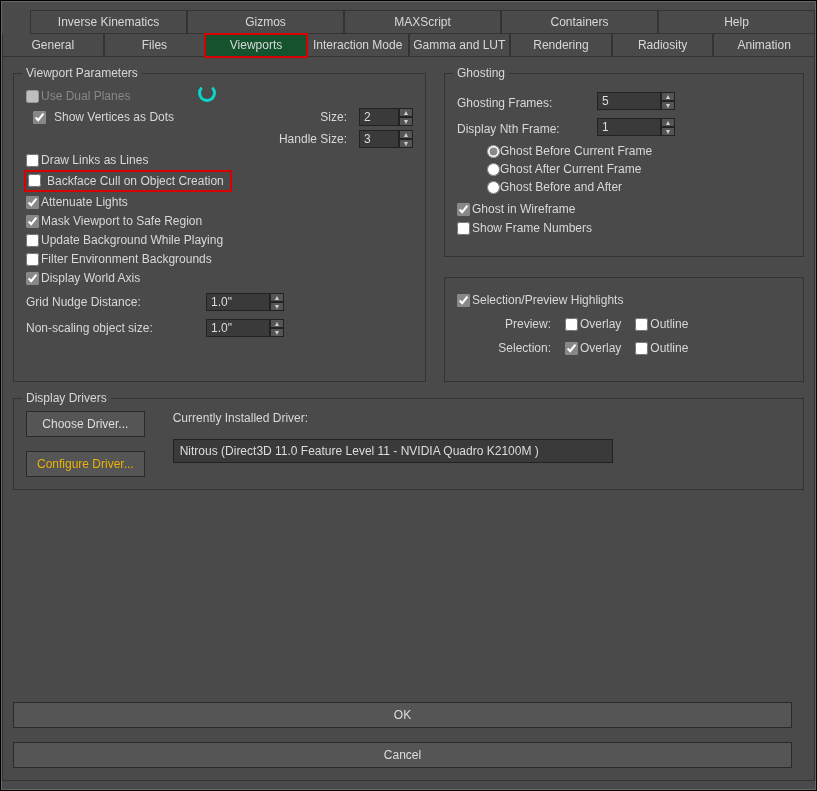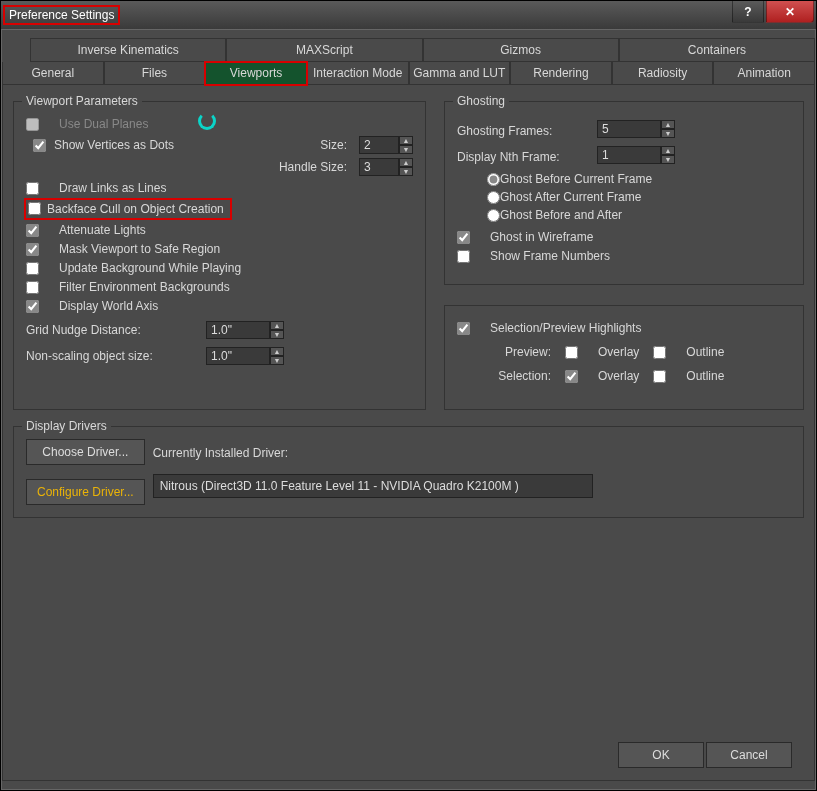--- a/index.html
+++ b/index.html
@@ -85,21 +85,21 @@
     border:1px solid #333;
     padding:10px 12px 16px 12px;
     position:relative;
   }
   .group-title {
     position:absolute; top:-8px; left:8px;
     background:#4a4a4a; padding:0 4px;
     font-size:12px;
   }
   .chk-row {
-    display:flex; align-items:flex-end; gap:20px;
+    display:flex; align-items:flex-end; gap:2px;
     margin:5px 0;
   }
   .chk-row label { cursor:pointer; }
   .chk-row input[type=checkbox] { accent-color:#888; width:13px; height:13px;}
   .disabled { color:#888; }
   .chk-highlight {
     outline:2px solid #d80000;
     display:inline-flex;
     padding:2px 6px 2px 2px;
   }
@@ -122,62 +122,57 @@
   .param-row { display:flex; align-items:center; margin:8px 0;}
   .param-row .lbl { width:180px; }
   .radio-row { display:flex; align-items:center; gap:0; margin:4px 0 4px 30px;}
   .radio-row input[type=radio]{ accent-color:#888; }
   .gh-row { display:flex; align-items:flex-end; margin:8px 0;}
   .gh-row .lbl { width:140px; }
   .ph-row { display:flex; align-items:center; margin:10px 0 10px 24px; gap:14px;}
   .ph-row .lbl { width:70px; text-align:right;}
   .drivers { border:1px solid #333; padding:12px; position:relative;}
   .drivers .group-title{ top:-8px;}
-  .drv-row { display:flex; gap:8px; align-items:center;}
+  .drv-row { display:flex; gap:28px; }
   .drv-col { display:flex; flex-direction:column; gap:14px;}
   .btn {
     min-width:110px; padding:5px 10px;
     background:#555; border:1px solid #2a2a2a; color:#ddd;
     cursor:pointer; font-size:12px;
   }
   .btn.disabled { color:#eab308; cursor:default;}
   .txt-display {
     width:440px; padding:4px 6px;
     background:#3a3a3a; border:1px solid #222; color:#ddd;
     font-size:12px;
   }
   .footer {
-    display:flex; justify-content:flex-end; gap:2px;
+    display:flex; justify-content:flex-end; gap:14px;
     padding:8px 12px 2px 0;
+    flex-direction:column;
   }
   .footer .btn { min-width:86px;}
   .cursor-spin {
     position:absolute; width:18px; height:18px;
     border:3px solid #0bd4c8; border-top-color:transparent;
     border-radius:50%;
   }
 </style>
 </head>
 <body>
 
 <div class="window">
-  <div class="titlebar">
-    <span class="title-text">Preference Settings</span>
-    <div class="title-controls">
-      <div class="title-btn help">?</div>
-      <div class="title-btn close">✕</div>
-    </div>
-  </div>
 
   <div class="content">
     <div class="tab-row row1" id="tabs-row1">
         <div class="tab">Inverse Kinematics</div>
+        <div class="tab">Gizmos</div>
         <div class="tab">MAXScript</div>
-        <div class="tab">Gizmos</div>
         <div class="tab">Containers</div>
+        <div class="tab">Help</div>
       </div>
     <div class="tab-row row2" id="tabs-row2">
         <div class="tab">General</div>
         <div class="tab">Files</div>
         <div class="tab active highlighted">Viewports</div>
         <div class="tab">Interaction Mode</div>
         <div class="tab">Gamma and LUT</div>
         <div class="tab">Rendering</div>
         <div class="tab">Radiosity</div>
         <div class="tab">Animation</div>

